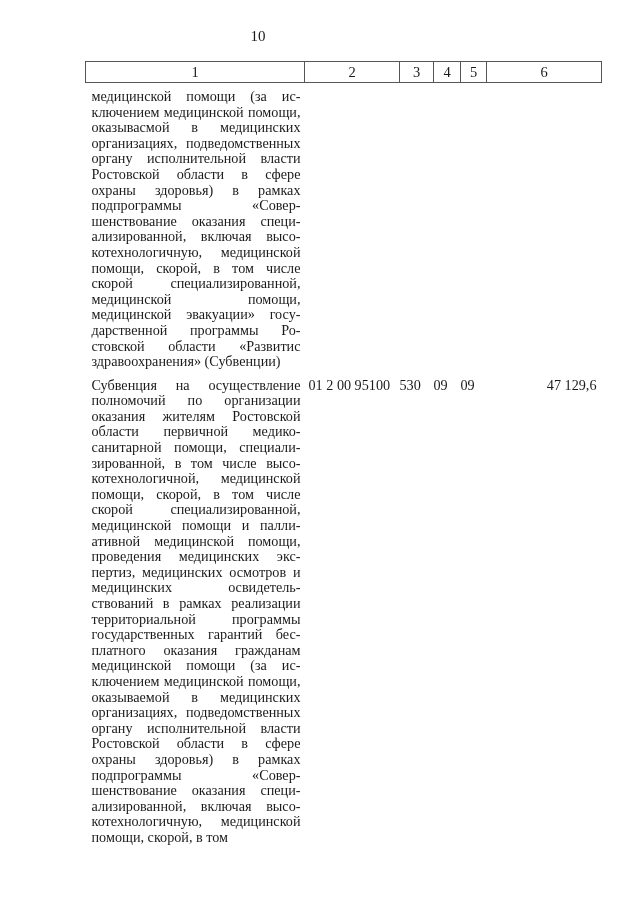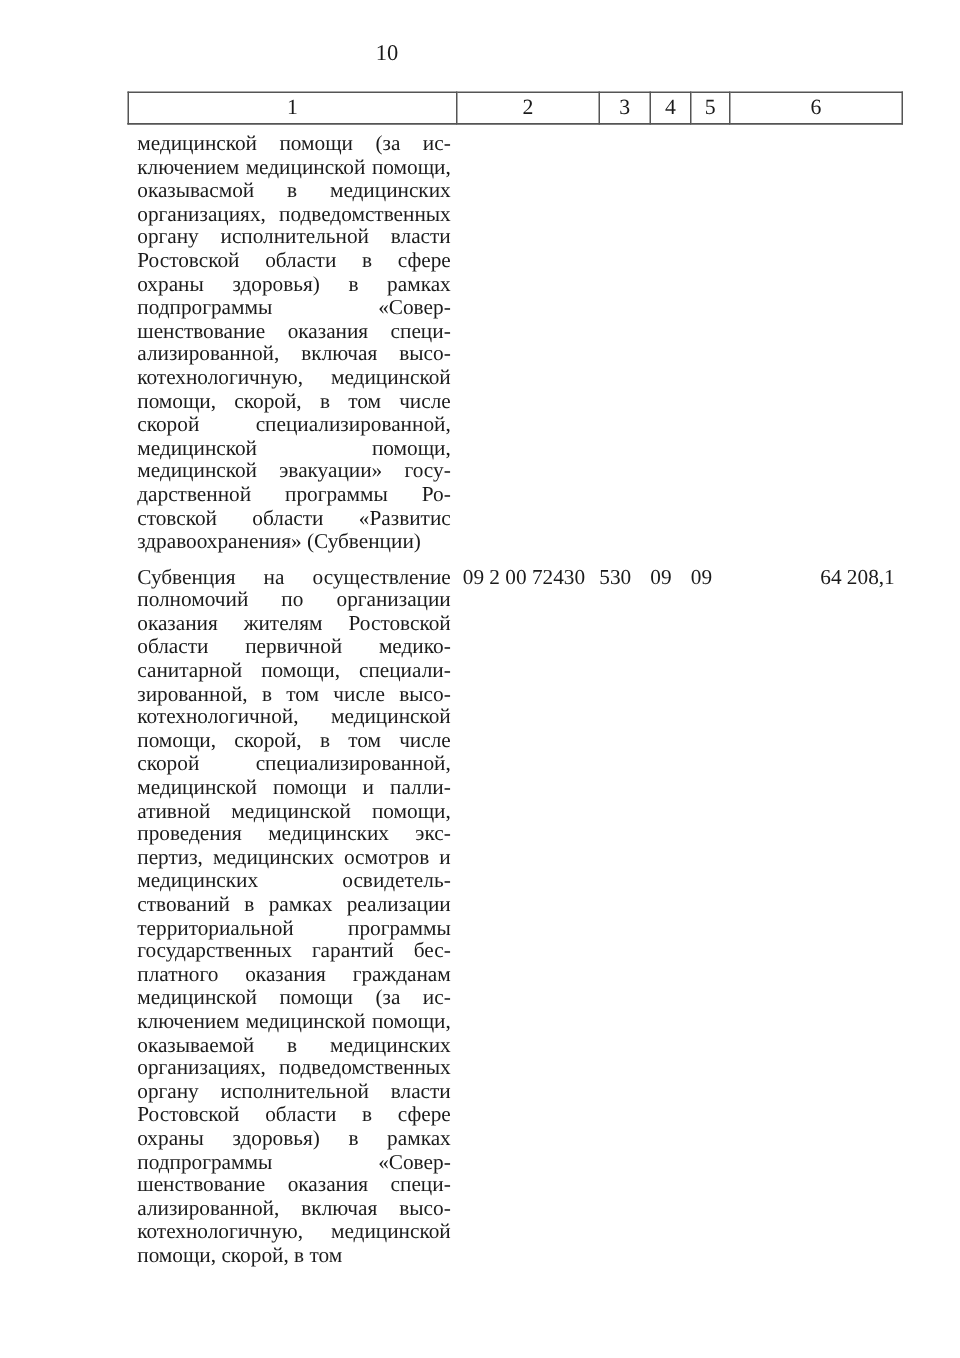--- a/index.html
+++ b/index.html
@@ -48,20 +48,20 @@
     <tr class="row-a">
       <td class="c1">медицинской помощи (за ис­ключением медицинской по­мощи, оказывасмой в медицин­ских организациях, подведом­ственных органу исполнитель­ной власти Ростовской области в сфере охраны здоровья) в рамках подпрограммы «Совер­шенствование оказания специ­ализированной, включая высо­котехнологичную, медицин­ской помощи, скорой, в том числе скорой специализиро­ванной, медицинской помощи, медицинской эвакуации» госу­дарственной программы Ро­стовской области «Развитис здравоохранения» (Субвенции)</td>
       <td class="c2"></td>
       <td class="c3"></td>
       <td class="c4"></td>
       <td class="c5"></td>
       <td class="c6"></td>
     </tr>
     <tr class="row-b">
       <td class="c1">Субвенция на осуществление полномочий по организации оказания жителям Ростовской области первичной медико-санитарной помощи, специали­зированной, в том числе высо­котехнологичной, медицинской помощи, скорой, в том числе скорой специализированной, медицинской помощи и палли­ативной медицинской помощи, проведения медицинских экс­пертиз, медицинских осмотров и медицинских освидетель­ствований в рамках реализации территориальной программы государственных гарантий бес­платного оказания гражданам медицинской помощи (за ис­ключением медицинской по­мощи, оказываемой в медицин­ских организациях, подведом­ственных органу исполнитель­ной власти Ростовской области в сфере охраны здоровья) в рамках подпрограммы «Совер­шенствование оказания специ­ализированной, включая высо­котехнологичную, медицин­ской помощи, скорой, в том</td>
-      <td class="c2">09 2 00 72430</td>
+      <td class="c2">01 2 00 95100</td>
       <td class="c3">530</td>
       <td class="c4">09</td>
       <td class="c5">09</td>
-      <td class="c6">64 208,1</td>
+      <td class="c6">47 129,6</td>
     </tr>
   </tbody>
 </table>
 
 </body></html>

